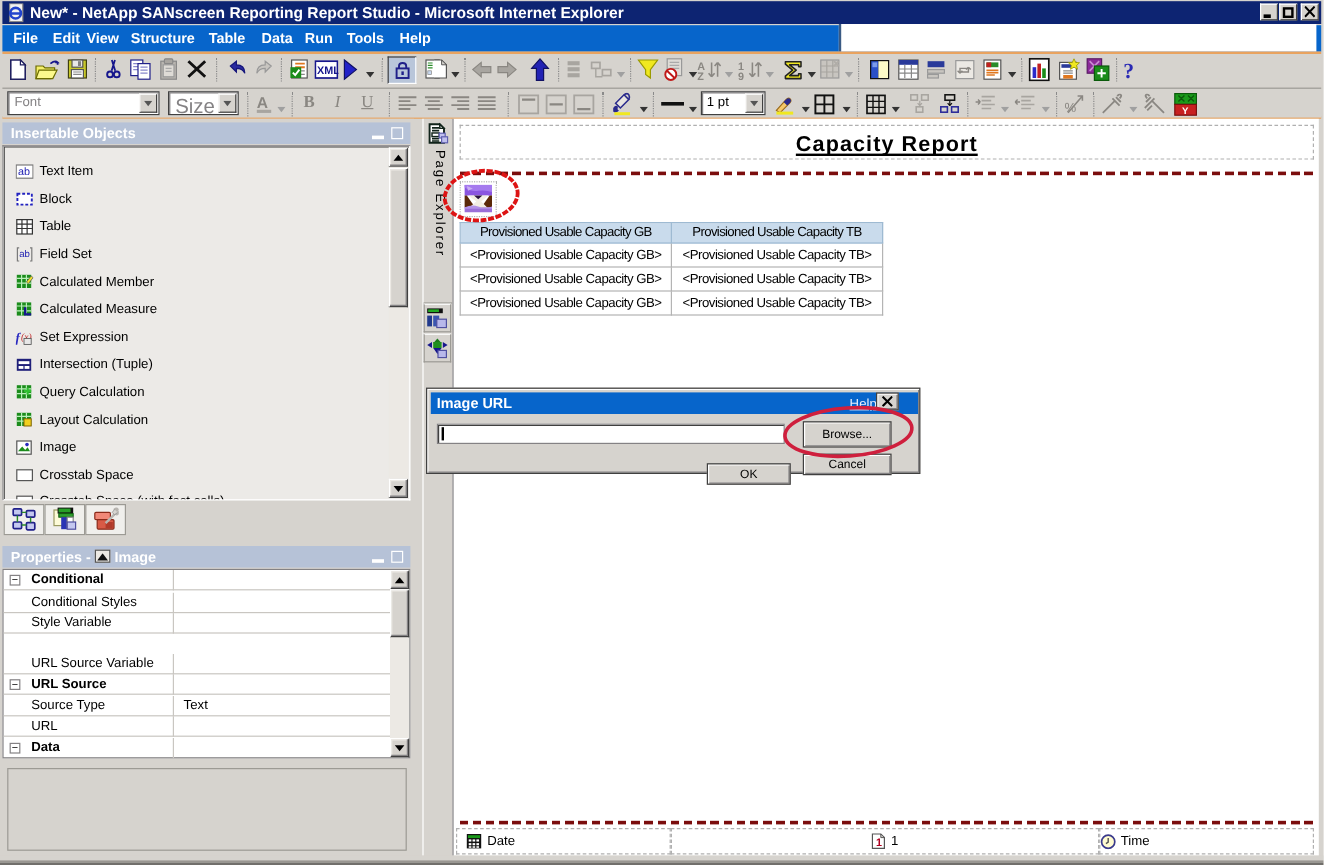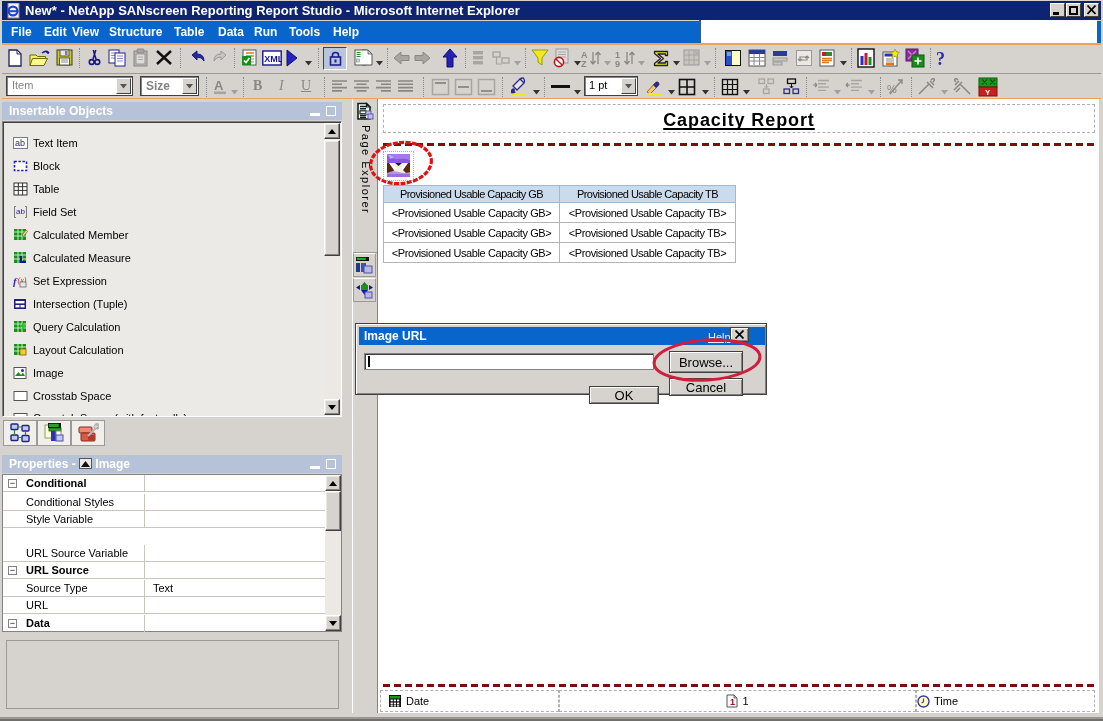--- a/index.html
+++ b/index.html
@@ -46,21 +46,21 @@
 .dashbox { position:absolute; border:1px dashed #b0b0b0; }
 .reddash { position:absolute; height:3px; background:repeating-linear-gradient(90deg,#7b0d0d 0 7px, transparent 7px 11px); }
 
 #captable { position:absolute; left:5px; top:86px; border-collapse:collapse; font-size:11px; }
 #captable td { border:1px solid #b4b4b4; text-align:center; height:20px; letter-spacing:-0.4px; padding:0; }
 #captable tr.hd td { background:#c9dbec; border:1px solid #9ebad2; height:17px; letter-spacing:-0.55px; }
 
 #dialog { left:355px; top:323px; width:412px; height:72px; background:#d6d3ce; border:1px solid #404040; box-shadow:inset 1px 1px 0 #fff, inset -1px -1px 0 #848284;padding-left:48px; }
 #dlgtitle { position:absolute; left:3px; top:3px; width:406px; height:18px; background:#0765cb; color:#fff; font-weight:bold; font-size:12px; line-height:18px; padding-left:5px; }
 #dlginput { position:absolute; left:8px; top:29px; width:290px; height:17px; background:#fff; border:1px solid #848284; box-shadow:inset 1px 1px 0 #404040; }
-.btn { position:absolute; background:#d6d3ce; border:1px solid #404040; box-shadow:inset 1px 1px 0 #fff, inset -1px -1px 0 #848284; font-size:13px; display:flex; align-items:center; justify-content:center; }
+.btn { position:absolute; background:#d6d3ce; border:1px solid #404040; box-shadow:inset 1px 1px 0 #fff, inset -1px -1px 0 #848284; font-size:10px; display:flex; align-items:center; justify-content:center; }
 
 .ftcell { position:absolute; border:1px dashed #b0b0b0; height:22px; font-size:11px; display:flex; align-items:center; }
 </style>
 </head>
 <body>
 
 <div class="abs" id="titlebar">
   <svg class="abs" style="left:4px;top:2px" width="16" height="16" viewBox="0 0 16 16">
       <rect x="2" y="0" width="11" height="15" fill="#f2f2ef" stroke="#888"></rect>
       <circle cx="7" cy="8" r="4.4" fill="none" stroke="#2244cc" stroke-width="2.2"></circle>
@@ -294,26 +294,26 @@
       <path d="M13 9.5 v7 M9.5 13 h7" stroke="#fff" stroke-width="1.6"></path>
     </svg>
   <div class="tsep" style="left:928px"></div>
   <svg class="abs" style="left:933px;top:3px" width="16" height="20" viewBox="0 0 16 20">
       <text x="1" y="17" font-size="18" font-weight="bold" fill="#2a2ab4" font-family="Liberation Serif">?</text>
     </svg>
 </div>
 <div class="abs orangeline" style="top:97px"></div>
 <div class="abs" id="toolbar2">
   <div class="abs" style="left:4px;top:2px;width:127px;height:20px;background:#fff;border:1px solid #404040;box-shadow:inset 1px 1px 0 #848284"></div>
-  <div class="abs" style="left:10px;top:5px;color:#848284;font-size:11px;">Item</div>
+  <div class="abs" style="left:10px;top:5px;color:#848284;font-size:11px;">Font</div>
   <div class="abs" style="left:114px;top:4px;width:15px;height:16px;background:#d6d3ce;border:1px solid;border-color:#fff #404040 #404040 #fff;"><svg style="margin:5px 3px" width="7" height="5" viewBox="0 0 7 5">
         <path d="M0 0 h7 l-3.5 4.5 Z" fill="#555"></path>
       </svg></div>
   <div class="abs" style="left:138px;top:2px;width:59px;height:20px;background:#fff;border:1px solid #404040;box-shadow:inset 1px 1px 0 #848284"></div>
-  <div class="abs" style="left:144px;top:5px;color:#848284;font-size:12px;font-weight:bold;">Size</div>
+  <div class="abs" style="left:144px;top:5px;color:#848284;font-size:17px;">Size</div>
   <div class="abs" style="left:180px;top:4px;width:15px;height:16px;background:#d6d3ce;border:1px solid;border-color:#fff #404040 #404040 #fff;"><svg style="margin:5px 3px" width="7" height="5" viewBox="0 0 7 5">
         <path d="M0 0 h7 l-3.5 4.5 Z" fill="#555"></path>
       </svg></div>
   <div class="tsep" style="left:204px"></div>
   <svg class="abs" style="left:210px;top:4px" width="16" height="17" viewBox="0 0 16 17">
       <text x="2" y="12" font-size="13" font-weight="bold" fill="#8a8782">A</text>
       <rect x="2" y="13.5" width="12" height="2.6" fill="#a8a5a0"></rect>
     </svg>
   <div class="abs" style="left:229px;top:11px"><svg width="7" height="5" viewBox="0 0 7 5">
         <path d="M0 0 h7 l-3.5 4.5 Z" fill="#a0a0a0"></path>

